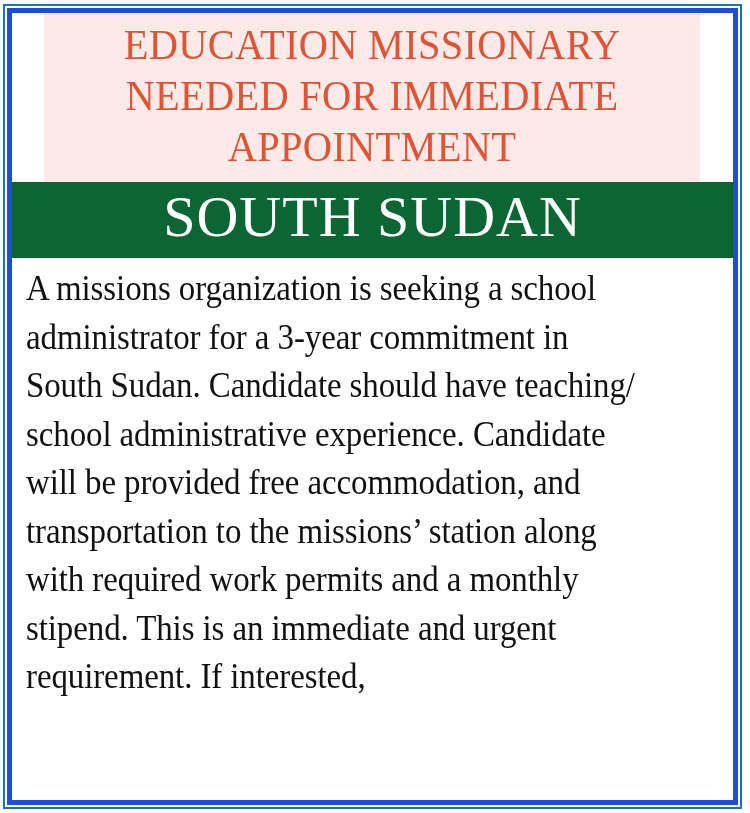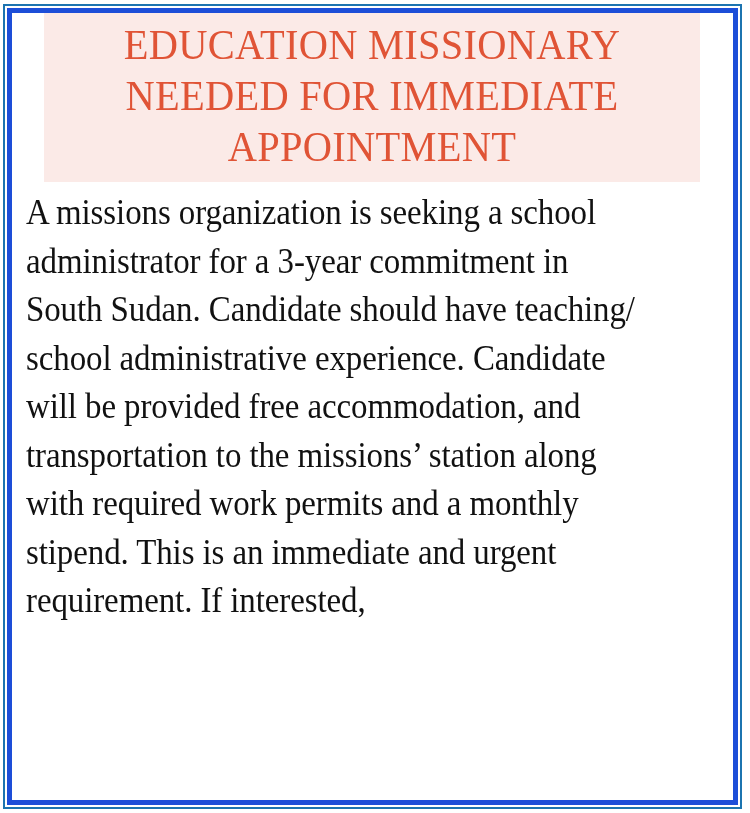--- a/index.html
+++ b/index.html
@@ -130,20 +130,23 @@
     <div class="frame-inner">
 
       <div class="headline-wrap">
         <div class="headline-block">
           <div class="headline-line">EDUCATION MISSIONARY</div>
           <div class="headline-line">NEEDED FOR IMMEDIATE</div>
           <div class="headline-line">APPOINTMENT</div>
         </div>
       </div>
 
+      <div class="country-band">
+        <div class="country-band-text">SOUTH SUDAN</div>
+      </div>
 
       <div class="body-copy">
         <div class="body-line">A missions organization is seeking a school</div>
         <div class="body-line">administrator for a 3-year commitment in</div>
         <div class="body-line">South Sudan.  Candidate should have teaching/</div>
         <div class="body-line">school administrative experience. Candidate</div>
         <div class="body-line">will be provided free accommodation, and</div>
         <div class="body-line">transportation to the missions’ station along</div>
         <div class="body-line">with required work permits and a monthly</div>
         <div class="body-line">stipend.  This is an immediate and urgent</div>

